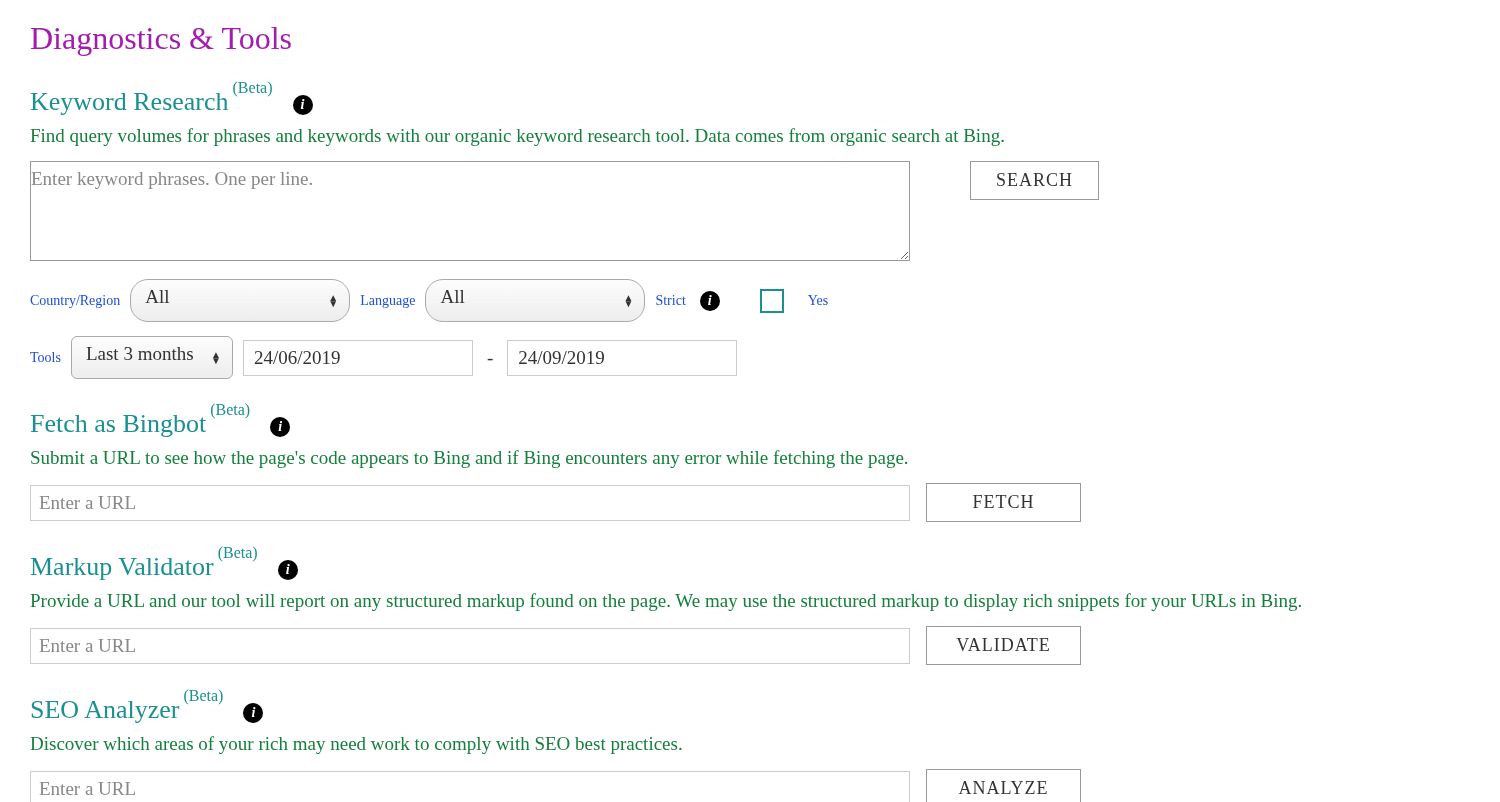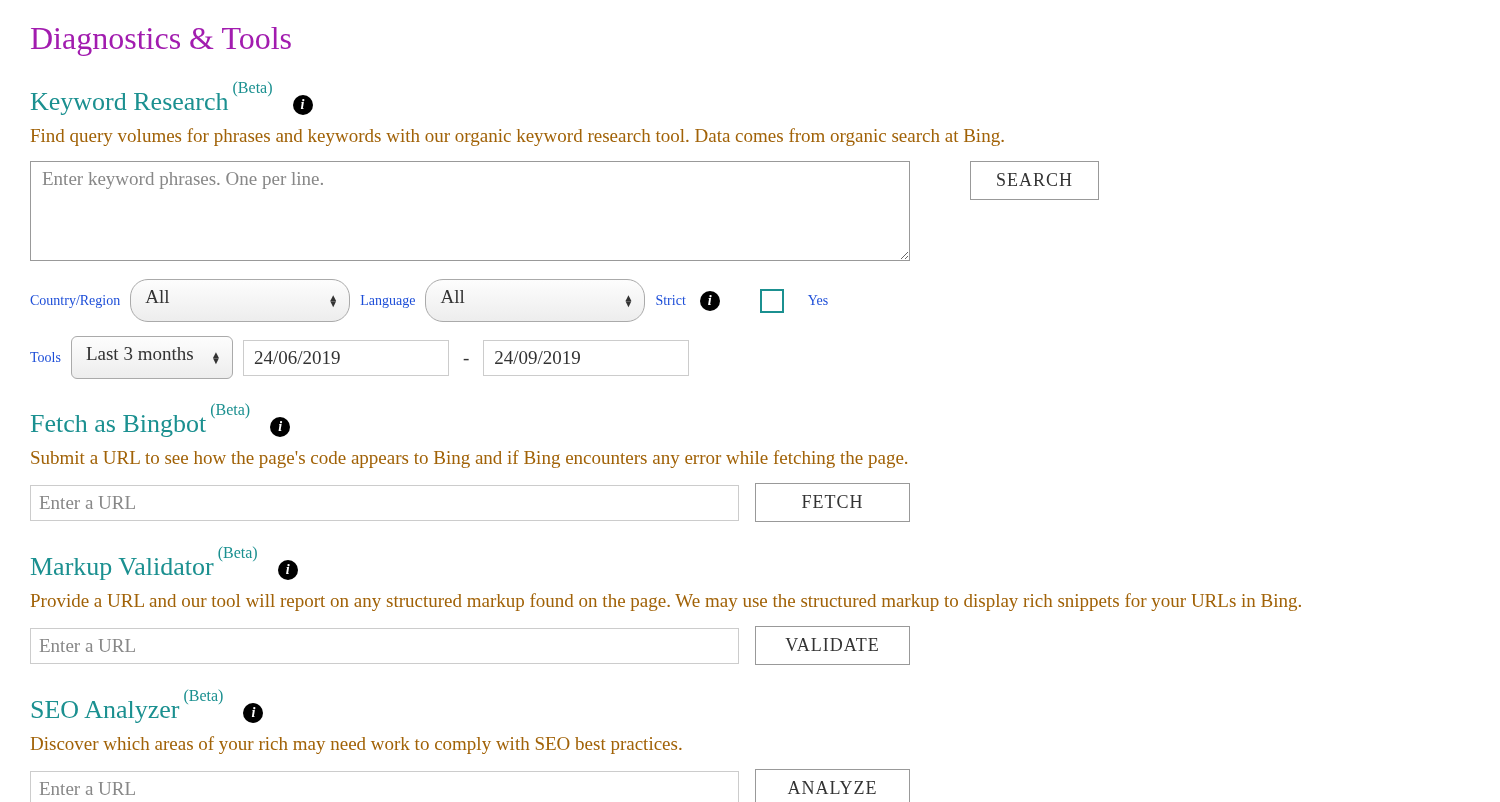--- a/index.html
+++ b/index.html
@@ -64,33 +64,33 @@
       font-family: Georgia, serif;
       font-style: italic;
       font-weight: bold;
       font-size: 14px;
       margin-left: 4px;
       vertical-align: middle;
       cursor: pointer;
     }
     .section-desc {
       font-size: 19px;
-      color: #a16207;
+      color: #15803d;
       margin-bottom: 14px;
     }
     .keyword-row {
       display: flex;
       align-items: flex-start;
       gap: 60px;
       margin-bottom: 18px;
     }
     .keyword-textarea {
       width: 880px;
       height: 100px;
-      padding: 6px 11px;
+      padding: 6px 0;
       font-size: 19px;
       font-family: Georgia, serif;
       border: 1px solid #999;
       resize: both;
       color: #333;
     }
     .keyword-textarea::placeholder { color: #888; }
     .btn {
       background: #fff;
       border: 1px solid #999;
@@ -149,35 +149,35 @@
       background: #fff;
       cursor: pointer;
       margin-left: 30px;
       margin-right: 14px;
     }
     .date-input {
       border: 1px solid #ccc;
       padding: 6px 10px;
       font-size: 19px;
       font-family: Georgia, serif;
-      width: 206px;
+      width: 230px;
       color: #333;
     }
     .date-dash {
       font-size: 19px;
       color: #333;
       margin: 0 4px;
     }
     .url-row {
       display: flex;
       align-items: center;
       gap: 16px;
     }
     .url-input {
-      width: 709px;
+      width: 880px;
       border: 1px solid #ccc;
       padding: 6px 8px;
       font-size: 19px;
       font-family: Georgia, serif;
       color: #333;
     }
     .url-input::placeholder { color: #888; }
     .action-btn { min-width: 155px; }
   </style>
 </head>

